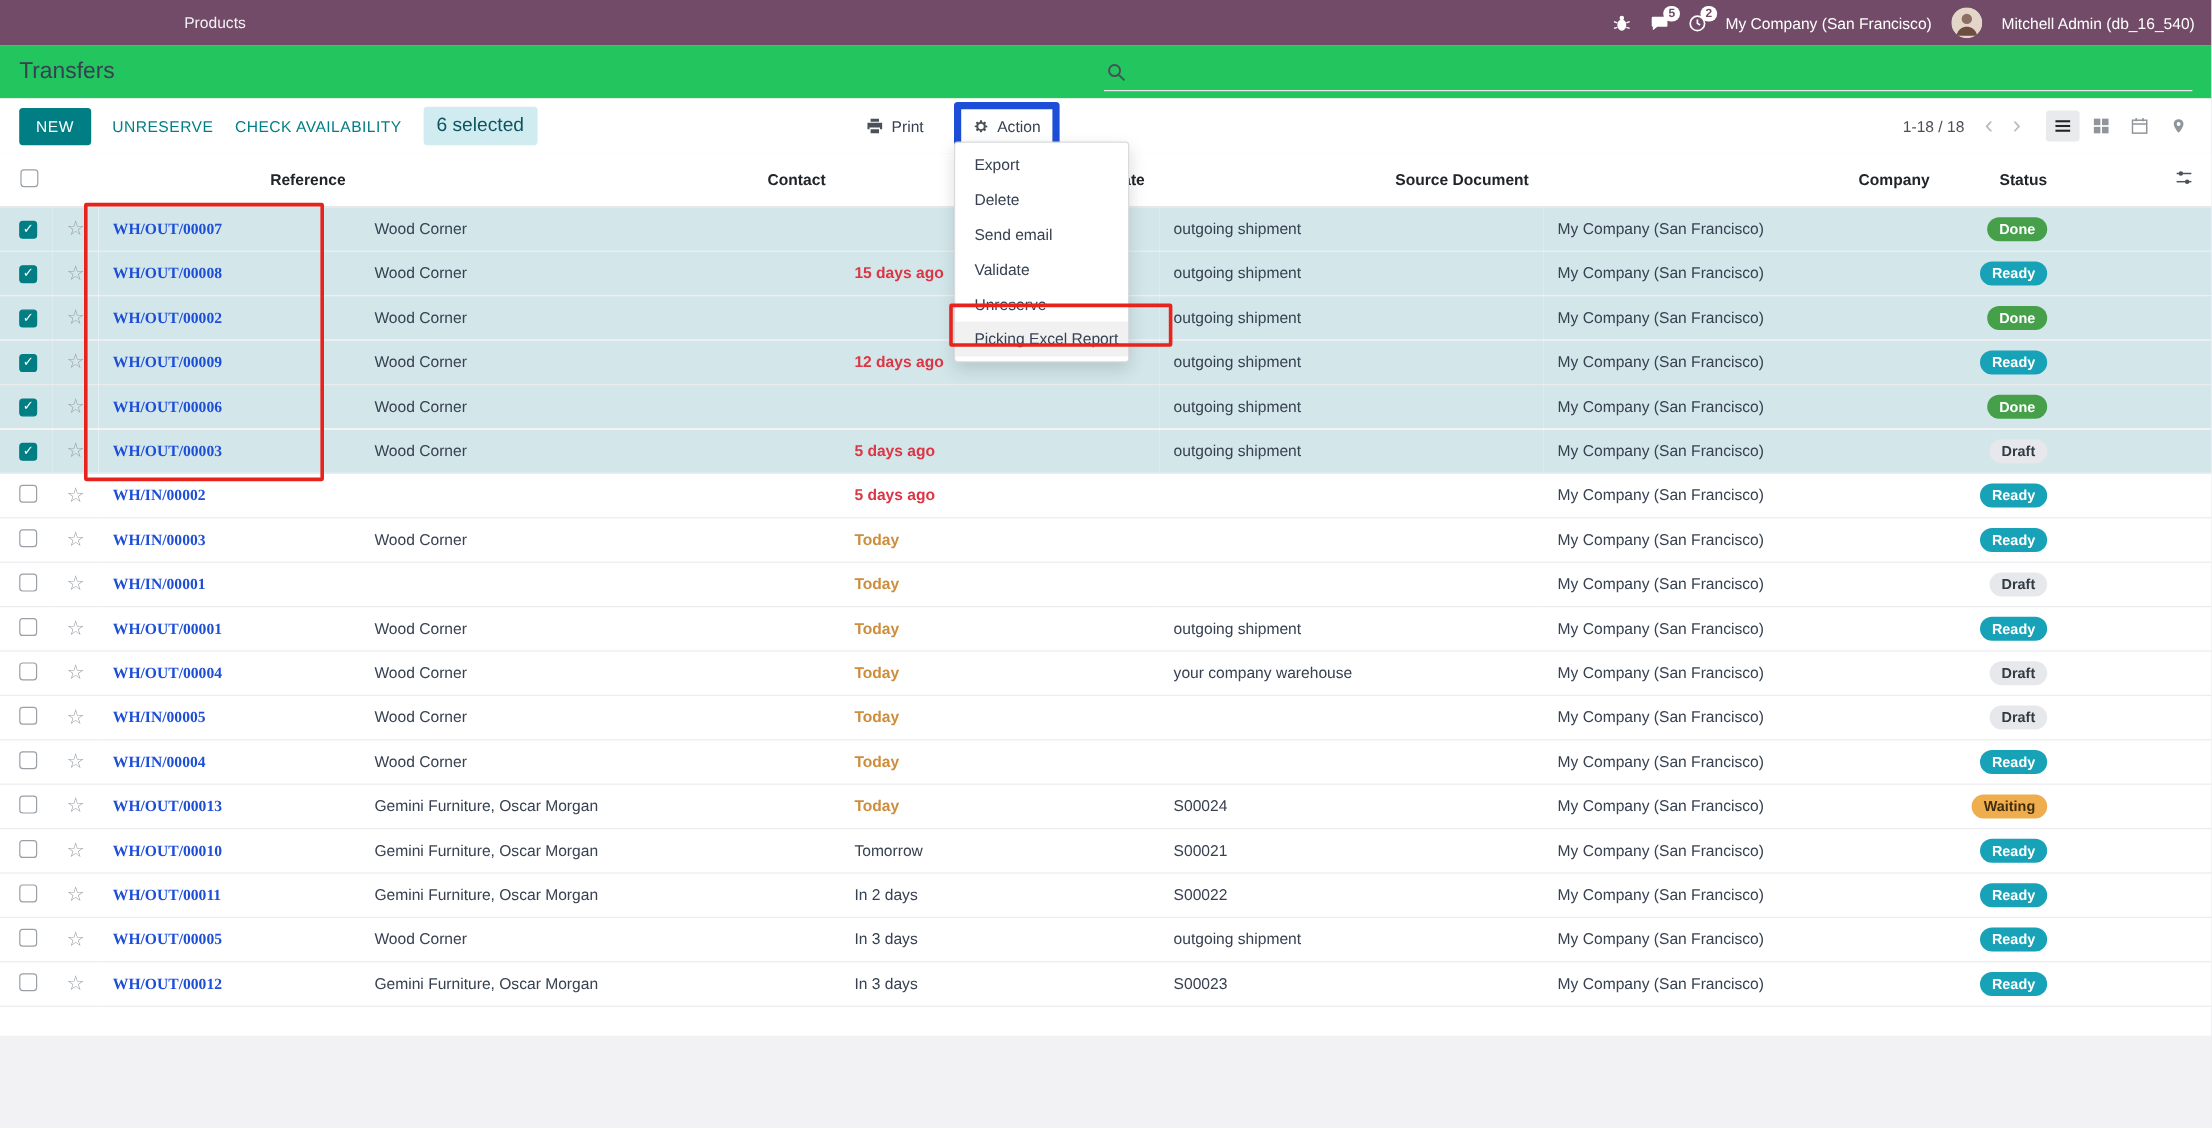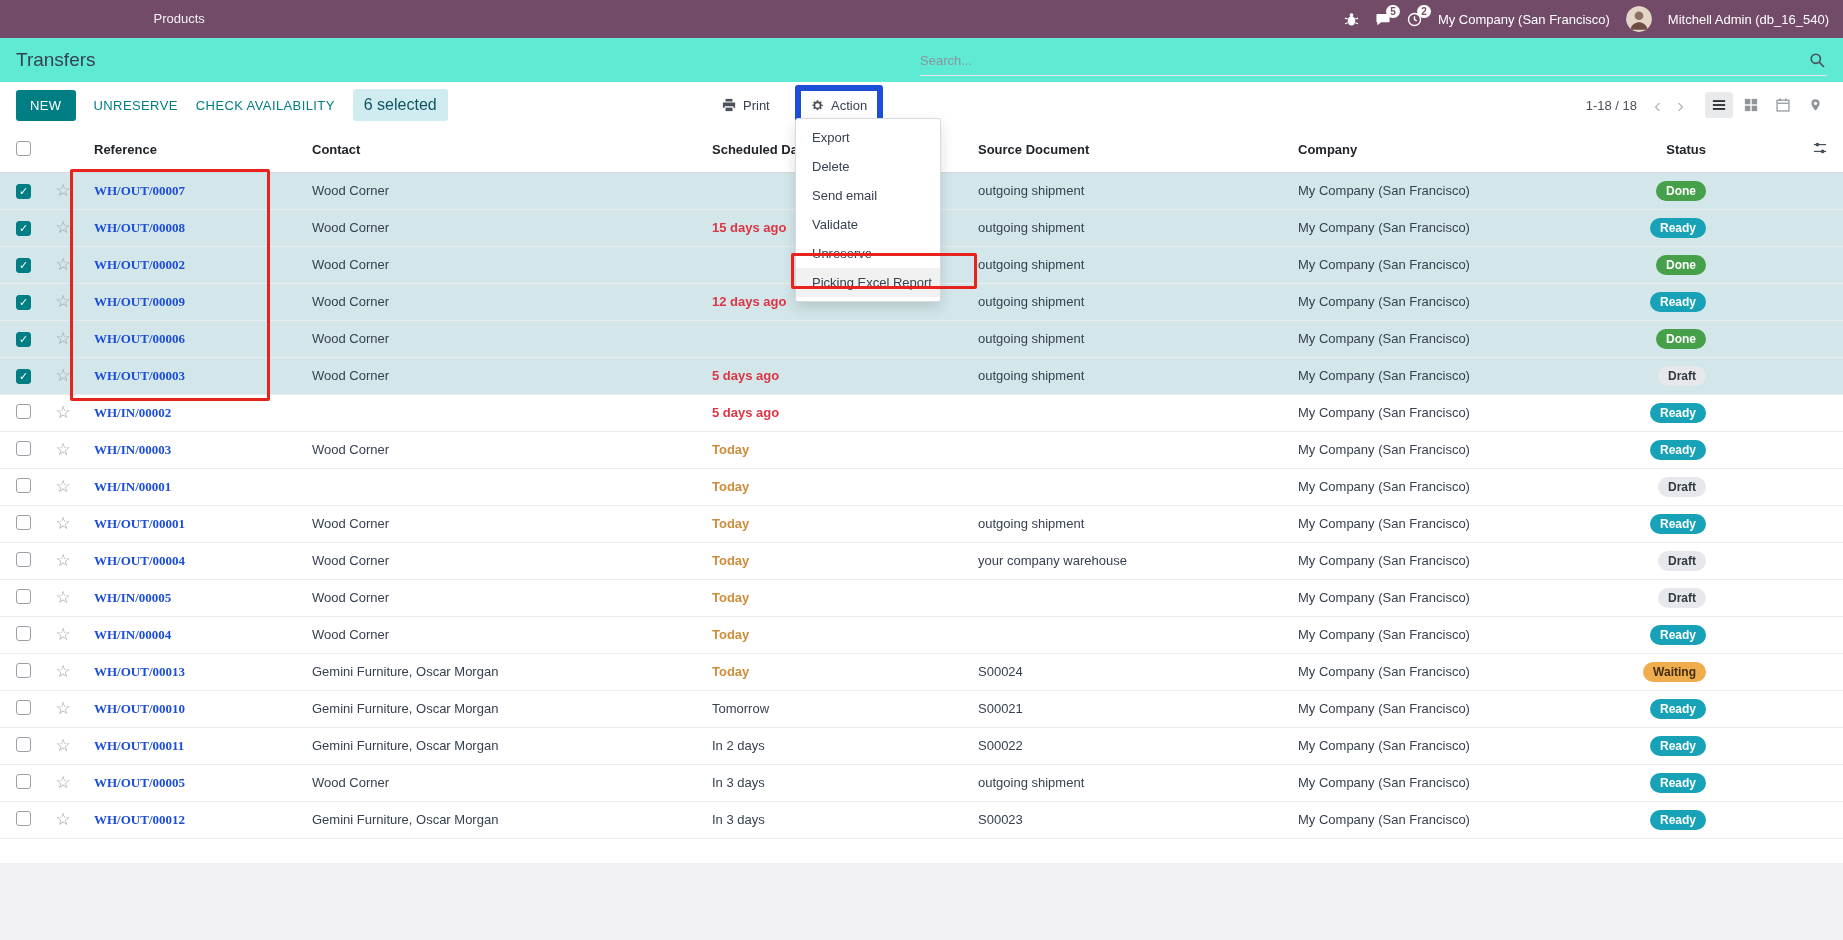--- a/index.html
+++ b/index.html
@@ -15,21 +15,21 @@
   .nav-menus { display:flex; align-items:center;flex-direction:column; }
   .nav-menu-item { font-size:13px; color:rgba(255,255,255,.92); padding:0 11px; line-height:38px; cursor:pointer; }
   .nav-right { display:flex; align-items:center; gap:16px; font-size:13px; }
   .nav-icon { color:#fff; display:flex; align-items:center; }
   .icon-badge-wrap { position:relative; display:flex; }
   .count-badge { position:absolute; top:-7px; right:-9px; background:#fff; color:var(--navbar-bg,#714B67); font-size:10px; font-weight:700; line-height:13px; padding:0 4px; border-radius:7px; }
   .company-name, .user-name { color:#fff; white-space:nowrap; cursor:pointer; }
   .avatar { width:26px; height:26px; border-radius:50%; overflow:hidden; flex:0 0 auto; cursor:pointer; }
 
   
-  .cp-top { position:relative; height:44px; background:#5eead4; display:flex; align-items:center; padding:0 16px; }
+  .cp-top { position:relative; height:44px; background:#22c55e; display:flex; align-items:center; padding:0 16px; }
   .page-title { font-size:19px; font-weight:400; color:#374151; }
   .searchbar { position:absolute; left:920px; right:16px; top:7px; height:31px; display:flex; align-items:center; border-bottom:1px solid #e7e7ea; }
   .searchbar input { flex:1; border:none; outline:none; font-size:13px; color:#495057; background:transparent; }
   .searchbar input::placeholder { color:#8e949b; }
   .search-icon { color:#495057; display:flex; padding:0 2px; cursor:pointer; }
 
   
   .cp-actions { position:relative; height:46px; background:#fff; display:flex; align-items:center; padding:0 16px; }
   .left-group { display:flex; align-items:center; gap:18px; }
   .btn-new { background:var(--primary,#017E84); color:#fff; font-size:13px; font-weight:500; letter-spacing:.4px; padding:8px 14px; border:none; border-radius:3px; cursor:pointer; }
@@ -43,21 +43,21 @@
   .right-group { position:absolute; right:14px; display:flex; align-items:center; gap:10px; }
   .pager-text { font-size:13px; color:#4a4f55; margin-right:4px; }
   .pager-chevron { font-size:21px; color:#b9bcc0; line-height:20px; padding:0 3px; cursor:pointer; }
   .view-switcher { display:flex; align-items:center; gap:4px; margin-left:8px; }
   .view-btn { display:flex; align-items:center; justify-content:center; width:28px; height:26px; color:#8f959b; background:none; border:none; border-radius:3px; cursor:pointer; }
   .view-btn.active { color:#212529; background:#e9eaec; }
 
   
   .list-wrap { background:#fff; padding-bottom:24px; }
   table.list-table { width:1843px; border-collapse:collapse; table-layout:fixed; }
-  th { text-align:left; font-size:13px; font-weight:600; color:#212529; padding:0 12px; height:44px; border-bottom:1px solid #d7d9dc; white-space:nowrap; overflow:hidden; background:#fff; }
+  th { text-align:right; font-size:13px; font-weight:600; color:#212529; padding:0 12px; height:44px; border-bottom:1px solid #d7d9dc; white-space:nowrap; overflow:hidden; background:#fff; }
   td { font-size:13px; color:#374151; padding:0 12px; height:37px; border-bottom:1px solid #ececee; white-space:nowrap; overflow:hidden; background:#fff; }
   .row-selected td { background:var(--selected-row-bg,#D3E7EA); }
   .cell-check { padding-left:16px !important; }
   .cb { width:15px; height:15px; border:1px solid #9aa0a6; border-radius:3px; background:#fff; display:inline-flex; align-items:center; justify-content:center; font-size:11px; line-height:1; color:#fff; cursor:pointer; }
   .cb.checked { background:var(--primary,#017E84); border-color:var(--primary,#017E84); }
   .cell-star { padding:0 4px !important; text-align:center; }
   .star { color:#9aa0a6; font-size:17px; cursor:pointer; }
   .cell-ref { font-weight:600; color:#1d4ed8;font-family:Liberation Serif, serif; }
   th.cell-status, td.cell-status { text-align:right; padding-right:14px; }
   .badge { display:inline-block; border-radius:20px; padding:3px 10px; font-size:12px; font-weight:700; }
@@ -132,21 +132,20 @@
             <path d="M4 22c1-5.2 5-7 8-7s7 1.8 8 7z" fill="#6d4c41"></path>
           </svg>
       </span>
       <span class="user-name">Mitchell Admin (db_16_540)</span>
     </div>
   </header>
 
   <div class="cp-top">
     <h1 class="page-title">Transfers</h1>
     <div class="searchbar">
-      <input type="text" placeholder="Search..." style="">
       <span class="search-icon">
         <svg width="16" height="16" viewBox="0 0 16 16">
             <circle cx="6.8" cy="6.8" r="4.6" fill="none" stroke="currentColor" stroke-width="1.6"></circle>
             <path d="M10.4 10.4L15 15" stroke="currentColor" stroke-width="1.6"></path>
           </svg>
       </span>
     </div>
   </div>
 
   <div class="cp-actions">

